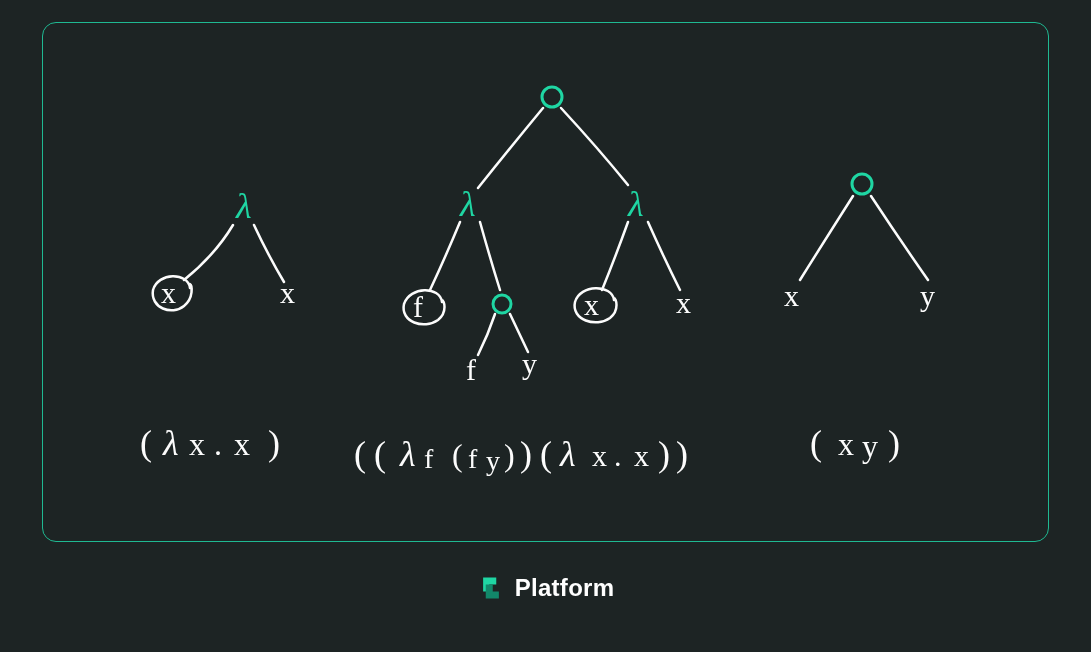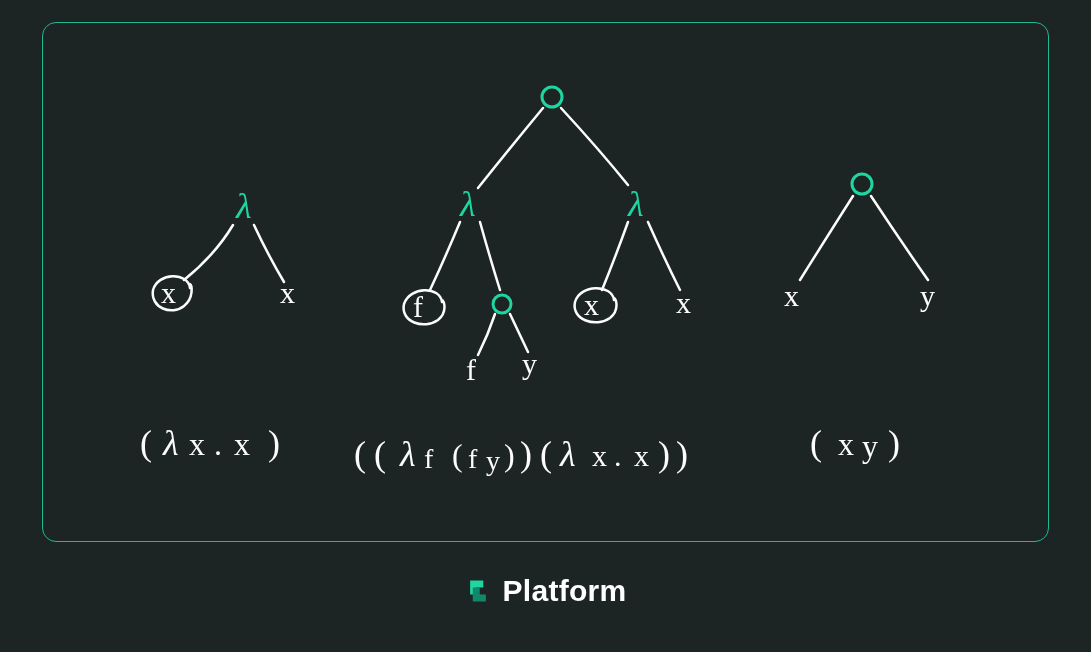--- a/index.html
+++ b/index.html
@@ -51,21 +51,21 @@
     stroke-linecap: round;
   }
   .footer {
     position: absolute;
     left: 0;
     top: 574px;
     width: 1091px;
     text-align: center;
     color: #fff;
     font-weight: 700;
-    font-size: 30px;
+    font-size: 24px;
     letter-spacing: 0.3px;
   }
   .footer-wrap {
     display: inline-flex;
     align-items: center;
     gap: 10px;
   }
   .logo {
     display: inline-block;
     width: 28px;

